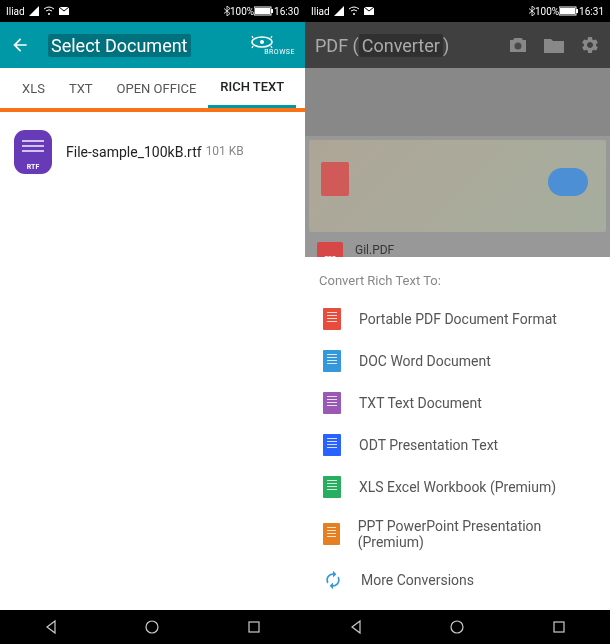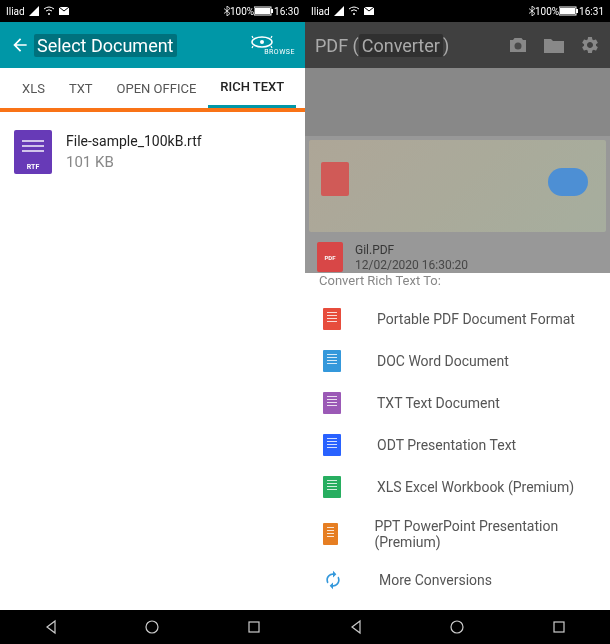--- a/index.html
+++ b/index.html
@@ -6,62 +6,62 @@
     body { font-family: Roboto, Arial, sans-serif; width: 610px; height: 644px; display: flex; background: #fff; overflow: hidden; }
     .pane { width: 305px; height: 644px; display: flex; flex-direction: column; position: relative; }
     
     
     .status-bar { height: 22px; background: #000; color: #fff; display: flex; align-items: center; padding: 0 6px; font-size: 10px; justify-content: space-between; }
     .status-left { display: flex; align-items: center; gap: 4px; }
     .status-right { display: flex; align-items: center; }
     .status-icon { display: inline-flex; }
     
     
-    .app-bar { height: 46px; display: flex; align-items: center; padding: 0 10px; gap: 4px; }
+    .app-bar { height: 46px; display: flex; align-items: center; padding: 0 10px; gap: 18px; }
     .app-bar.teal { background: #0097a7; color: #fff; }
     .app-bar.gray { background: #404040; color: #aaa; }
     .app-bar-title { font-size: 18px; font-weight: 400; flex: 1; }
     .app-bar-title .highlight { background: rgba(0,0,0,0.25); padding: 1px 3px; border-radius: 2px; }
     .app-bar-actions { display: flex; gap: 16px; align-items: center; margin-left: auto; }
     .icon-btn { cursor: pointer; display: inline-flex; align-items: center; justify-content: center; }
     .browse-label { font-size: 7px; letter-spacing: 0.5px; text-align: center; display: block; margin-top: -2px; padding-left: 36px; }
     .browse-wrap { display: flex; flex-direction: column; align-items: center; }
     
     
     .tabs { height: 44px; display: flex; align-items: center; background: #fff; border-bottom: 4px solid #f97316; }
     .tab { padding: 0 12px; font-size: 13px; color: #555; height: 100%; display: flex; align-items: center; cursor: pointer; white-space: nowrap; }
     .tab.active { color: #222; border-bottom: 3px solid #0097a7; font-weight: 500; }
     .tab.first { padding-left: 22px; }
     
     
     .file-list { flex: 1; background: #fff; padding: 18px 14px; }
     .file-item { display: flex; align-items: center; gap: 14px; cursor: pointer; }
-    .file-icon { width: 38px; height: 44px; background: #673ab7; border-radius: 2px; position: relative; display: flex; align-items: flex-end; justify-content: center; padding-bottom: 3px; }
+    .file-icon { width: 38px; height: 44px; background: #673ab7; border-radius: 11px; position: relative; display: flex; align-items: flex-end; justify-content: center; padding-bottom: 3px; }
     .file-icon::before { content: ''; position: absolute; top: 10px; left: 8px; right: 8px; height: 2px; background: rgba(255,255,255,0.7); box-shadow: 0 5px 0 rgba(255,255,255,0.7), 0 10px 0 rgba(255,255,255,0.7); }
     .file-icon-label { color: #fff; font-size: 7px; font-weight: bold; }
-    .file-meta { display: flex; flex-direction: column; gap: 4px; }
+    .file-meta { display: flex; flex-direction: row; gap: 4px; }
     .file-name { font-size: 14px; color: #222; }
-    .file-size { font-size: 15px; color: #888; }
+    .file-size { font-size: 12px; color: #888; }
     
     
     .dimmed-content { position: absolute; top: 68px; left: 0; right: 0; background: #999; opacity: 0.95; }
     .blur-preview { height: 92px; background: linear-gradient(135deg, #b0a898, #a8b0a0); margin: 4px; position: relative; border-radius: 2px; filter: blur(0.5px); }
     .blur-preview::after { content: ''; position: absolute; right: 18px; top: 28px; width: 40px; height: 28px; background: #4a90d9; border-radius: 14px; }
     .blur-icon-small { position: absolute; left: 12px; top: 22px; width: 28px; height: 34px; background: #d44; border-radius: 2px; opacity: 0.8; }
     .dim-file-item { display: flex; align-items: center; padding: 6px 12px; gap: 12px; }
     .dim-file-icon { width: 26px; height: 30px; background: #d44; border-radius: 2px; position: relative; display: flex; align-items: center; justify-content: center; color: #fff; font-size: 6px; font-weight: bold; }
     .dim-file-meta { display: flex; flex-direction: column; gap: 1px; }
     .dim-file-name { font-size: 12px; color: #333; }
     .dim-file-date { font-size: 12px; color: #444; }
     .pane.right .content-area { flex: 1; position: relative; background: #888; }
     
     
-    .bottom-sheet { position: absolute; left: 0; right: 0; bottom: 34px; background: #fff; padding: 0 0 10px; }
+    .bottom-sheet { position: absolute; left: 0; right: 0; bottom: 34px; background: #fff; padding: 16px 0 10px; }
     .sheet-title { font-size: 13px; color: #888; padding: 0 14px 10px; }
-    .convert-option { display: flex; align-items: center; gap: 36px; padding: 10px 18px; cursor: pointer; }
+    .convert-option { display: flex; align-items: center; gap: 18px; padding: 10px 18px; cursor: pointer; }
     .convert-label { font-size: 14px; color: #555; }
     .doc-icon { width: 18px; height: 22px; border-radius: 1px; position: relative; display: flex; align-items: center; justify-content: center; }
     .doc-icon.pdf { background: #e74c3c; }
     .doc-icon.doc { background: #3498db; }
     .doc-icon.txt { background: #9b59b6; }
     .doc-icon.odt { background: #2962ff; }
     .doc-icon.xls { background: #27ae60; }
     .doc-icon.ppt { background: #e67e22; }
     .doc-icon::before { content: ''; position: absolute; top: 4px; left: 4px; right: 4px; height: 1px; background: rgba(255,255,255,0.8); box-shadow: 0 3px 0 rgba(255,255,255,0.8), 0 6px 0 rgba(255,255,255,0.8), 0 9px 0 rgba(255,255,255,0.8); }
     .refresh-icon { width: 20px; height: 20px; position: relative; }

